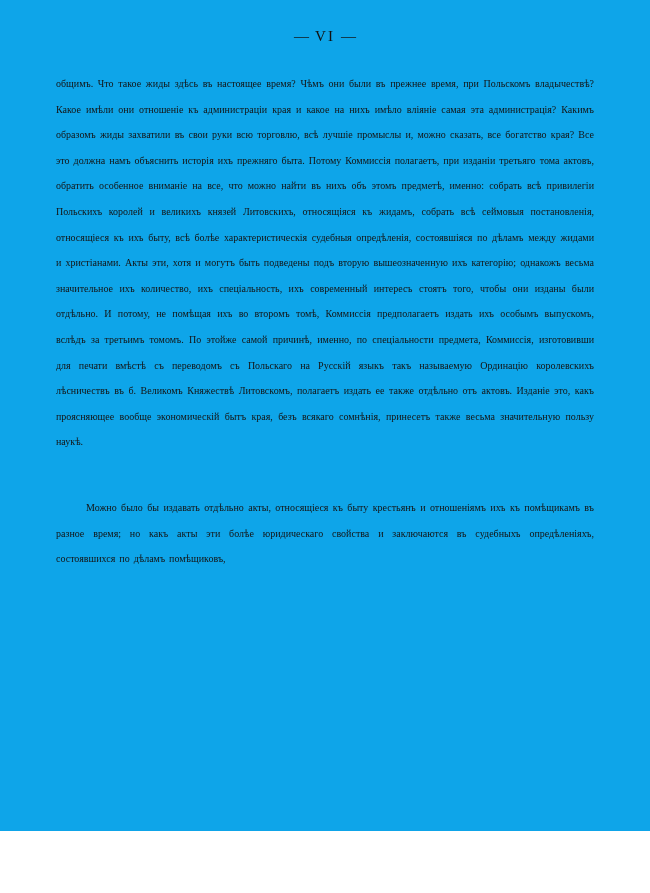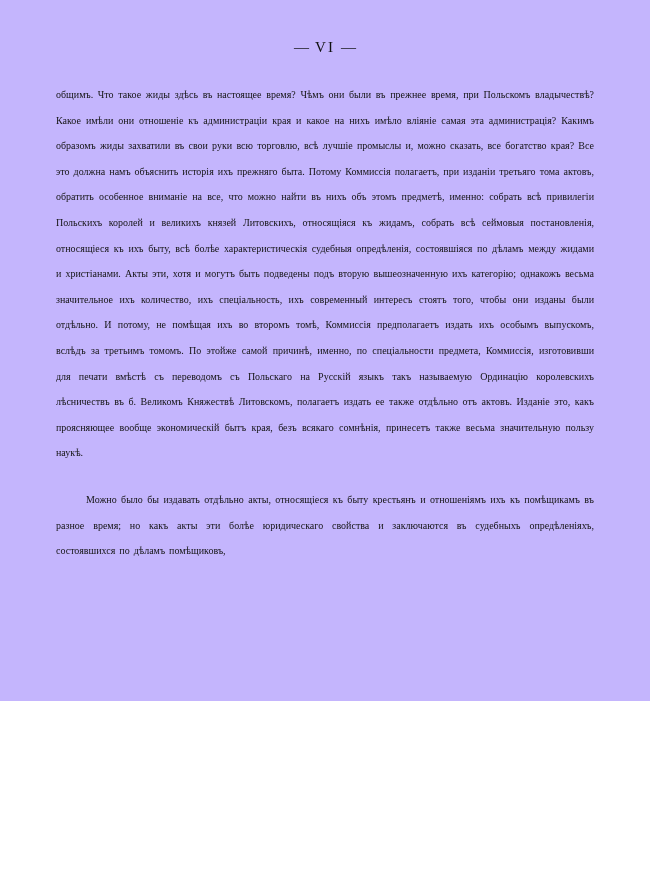--- a/index.html
+++ b/index.html
@@ -10,24 +10,24 @@
   body {
     width: 650px;
     height: 893px;
     overflow: hidden;
     font-family: "Liberation Serif", "DejaVu Serif", serif;
     color: #1a1a1a;
   }
   .page {
     position: relative;
     width: 650px;
-    height: 701px;
-    background: #c4b5fd;
+    height: 831px;
+    background: #0ea5e9;
     box-sizing: border-box;
-    padding: 39px 56px 10px 56px;
+    padding: 28px 56px 10px 56px;
   }
   .page-header {
     text-align: center;
     font-size: 15px;
     letter-spacing: 2px;
     margin: 0 0 26px 0;
     color: #111;
     font-variant: small-caps;
   }
   .page-header .dash {
@@ -41,21 +41,21 @@
     text-justify: inter-word;
     color: #141414;
     -webkit-font-smoothing: antialiased;
   }
   .para {
     margin: 0;
     text-indent: 0;
     word-spacing: 1.5px;
   }
   .para + .para {
-    margin-top: 21px;
+    margin-top: 40px;
   }
   .para.indented {
     text-indent: 30px;
   }
   .para:last-child {
     
   }
 </style>
 </head>
 <body>

